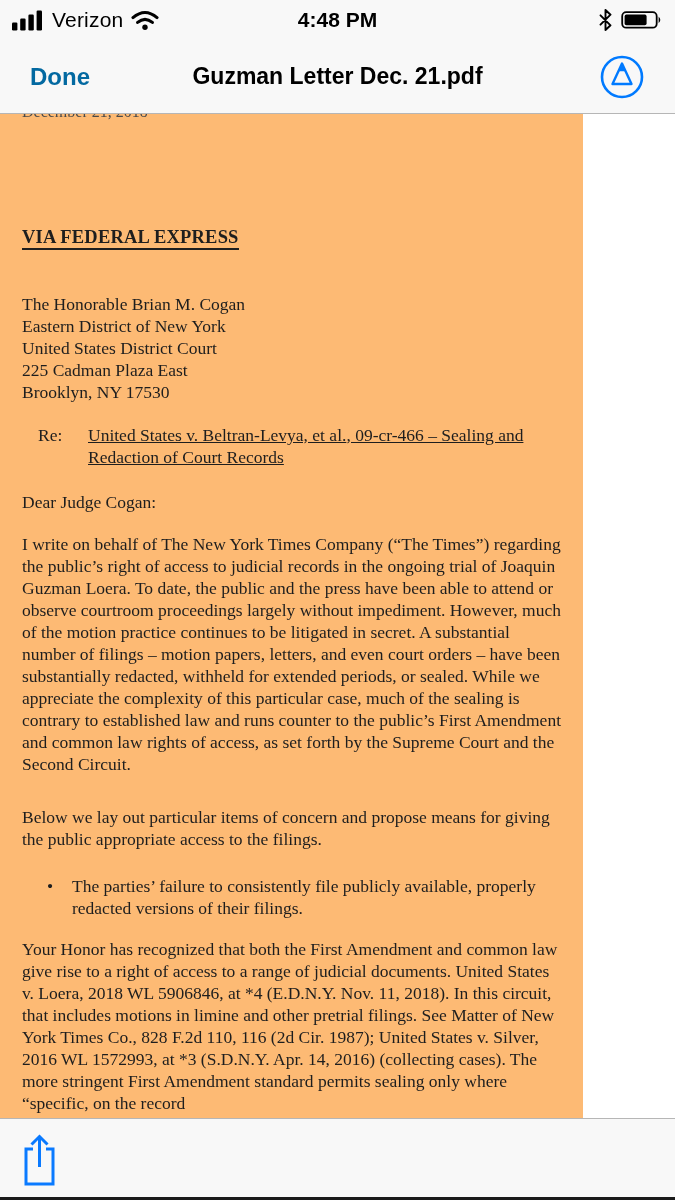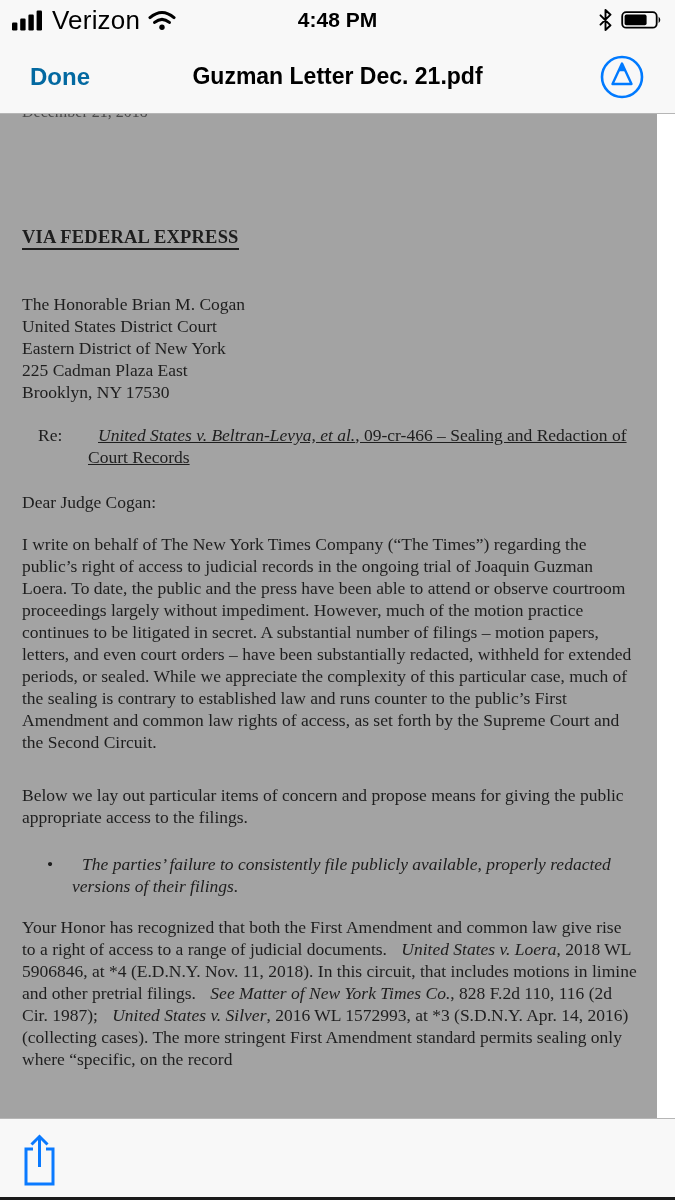--- a/index.html
+++ b/index.html
@@ -12,21 +12,21 @@
   .chrome-top{
     position:absolute;top:0;left:0;width:675px;height:114px;
     background:#f8f8f8;border-bottom:1px solid #b6b6b6;box-sizing:border-box;
   }
   .status-bar{
     position:absolute;top:0;left:0;right:0;height:40px;
     display:flex;align-items:center;justify-content:space-between;
     padding:0 12px;box-sizing:border-box;
   }
   .status-left,.status-right{display:flex;align-items:center;gap:8px;}
-  .carrier{font-size:26px;color:#000;letter-spacing:.2px;}
+  .carrier{font-size:21px;color:#000;letter-spacing:.2px;}
   .status-time{
     position:absolute;left:0;right:0;text-align:center;
     font-size:21px;font-weight:600;color:#000;pointer-events:none;
   }
   .nav-bar{
     position:absolute;top:40px;left:0;right:0;height:73px;
     display:flex;align-items:center;
   }
   .done-btn{
     position:absolute;left:24px;top:0;height:100%;display:flex;align-items:center;
@@ -36,22 +36,22 @@
   .nav-title{
     position:absolute;left:0;right:0;text-align:center;
     font-size:23px;font-weight:700;color:#000;pointer-events:none;
   }
   .markup-btn{
     position:absolute;right:30px;top:14px;width:46px;height:46px;
     background:none;border:none;padding:0;cursor:pointer;
   }
   
   .doc{
-    position:absolute;top:114px;left:0;width:657px;height:1004px;
-    background:#a3a3a3;overflow:hidden;
+    position:absolute;top:114px;left:0;width:583px;height:1004px;
+    background:#fdba74;overflow:hidden;
     font-family:"Liberation Serif",serif;color:#1e1e1e;
     padding:0 19px 0 22px;box-sizing:border-box;
     font-size:17.5px;line-height:22px;
   }
   .clip-line{height:7px;overflow:hidden;color:#4a4a4a;}
   .clip-line span{display:block;margin-top:-13px;font-size:16px;}
   .doc-heading{
     margin-top:104px;font-size:18.5px;font-weight:700;line-height:24px;
     letter-spacing:.2px;
   }
@@ -60,21 +60,21 @@
   .re-block{margin-top:21px;display:flex;}
   .re-label{width:50px;flex:0 0 50px;margin-left:16px;}
   .re-text{flex:1;}
   .salutation{margin-top:23px;}
   .para-1{margin-top:20px;}
   .para-2{margin-top:31px;}
   .bullet-row{margin-top:25px;display:flex;}
   .bullet-marker{width:25px;flex:0 0 25px;margin-left:25px;text-align:left;}
   .bullet-text{flex:0 1 auto;max-width:545px;}
   .para-3{margin-top:19px;}
-  .it{font-style:italic;margin-left:10px;}
+  .it{}
   .un{text-decoration:underline;}
   
   .toolbar{
     position:absolute;top:1118px;left:0;width:675px;height:79px;
     background:#f8f8f8;border-top:1px solid #b6b6b6;box-sizing:border-box;
   }
   .share-btn{
     position:absolute;left:20px;top:13px;width:40px;height:56px;
     background:none;border:none;padding:0;cursor:pointer;
   }
@@ -146,22 +146,22 @@
     <div class="clip-line">
       <span>December 21, 2018</span>
     </div>
 
     <div class="doc-heading">
       <span>VIA FEDERAL EXPRESS</span>
     </div>
 
     <div class="address">
       <div>The Honorable Brian M. Cogan</div>
+      <div>Eastern District of New York</div>
       <div>United States District Court</div>
-      <div>Eastern District of New York</div>
       <div>225 Cadman Plaza East</div>
       <div>Brooklyn, NY 17530</div>
     </div>
 
     <div class="re-block">
       <div class="re-label">Re:</div>
       <div class="re-text"><span class="it un">United States v. Beltran-Levya, et al.</span><span class="un">, 09-cr-466 – Sealing and Redaction of Court Records</span></div>
     </div>
 
     <div class="salutation">Dear Judge Cogan:</div>

